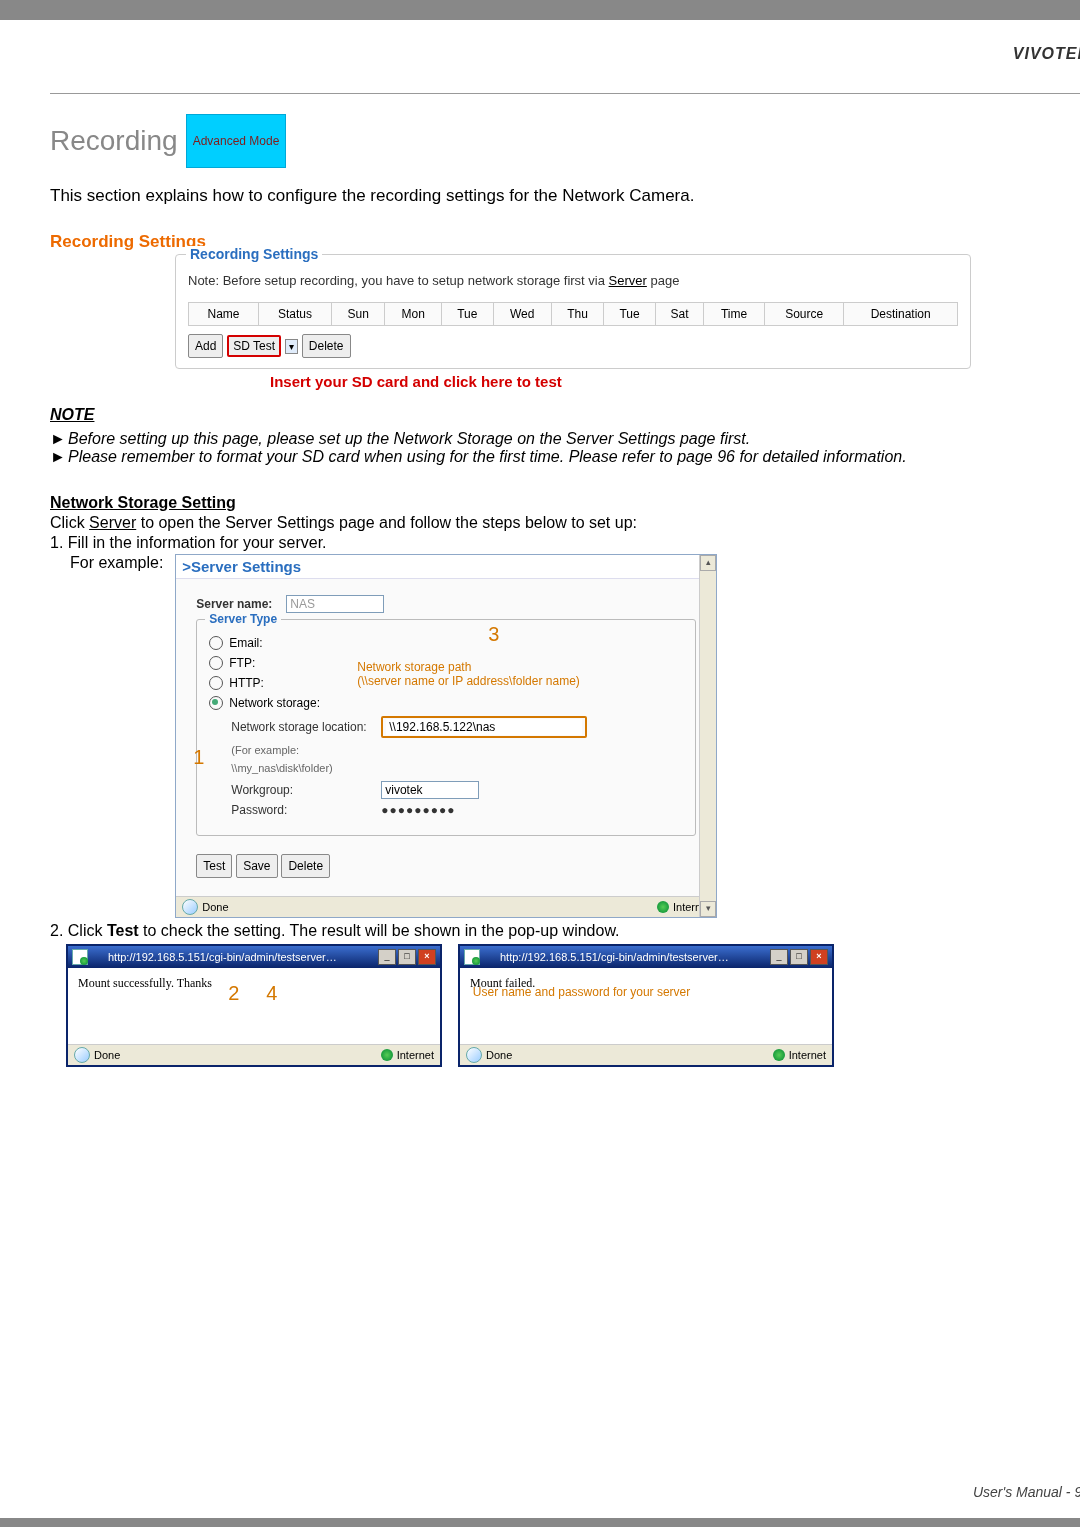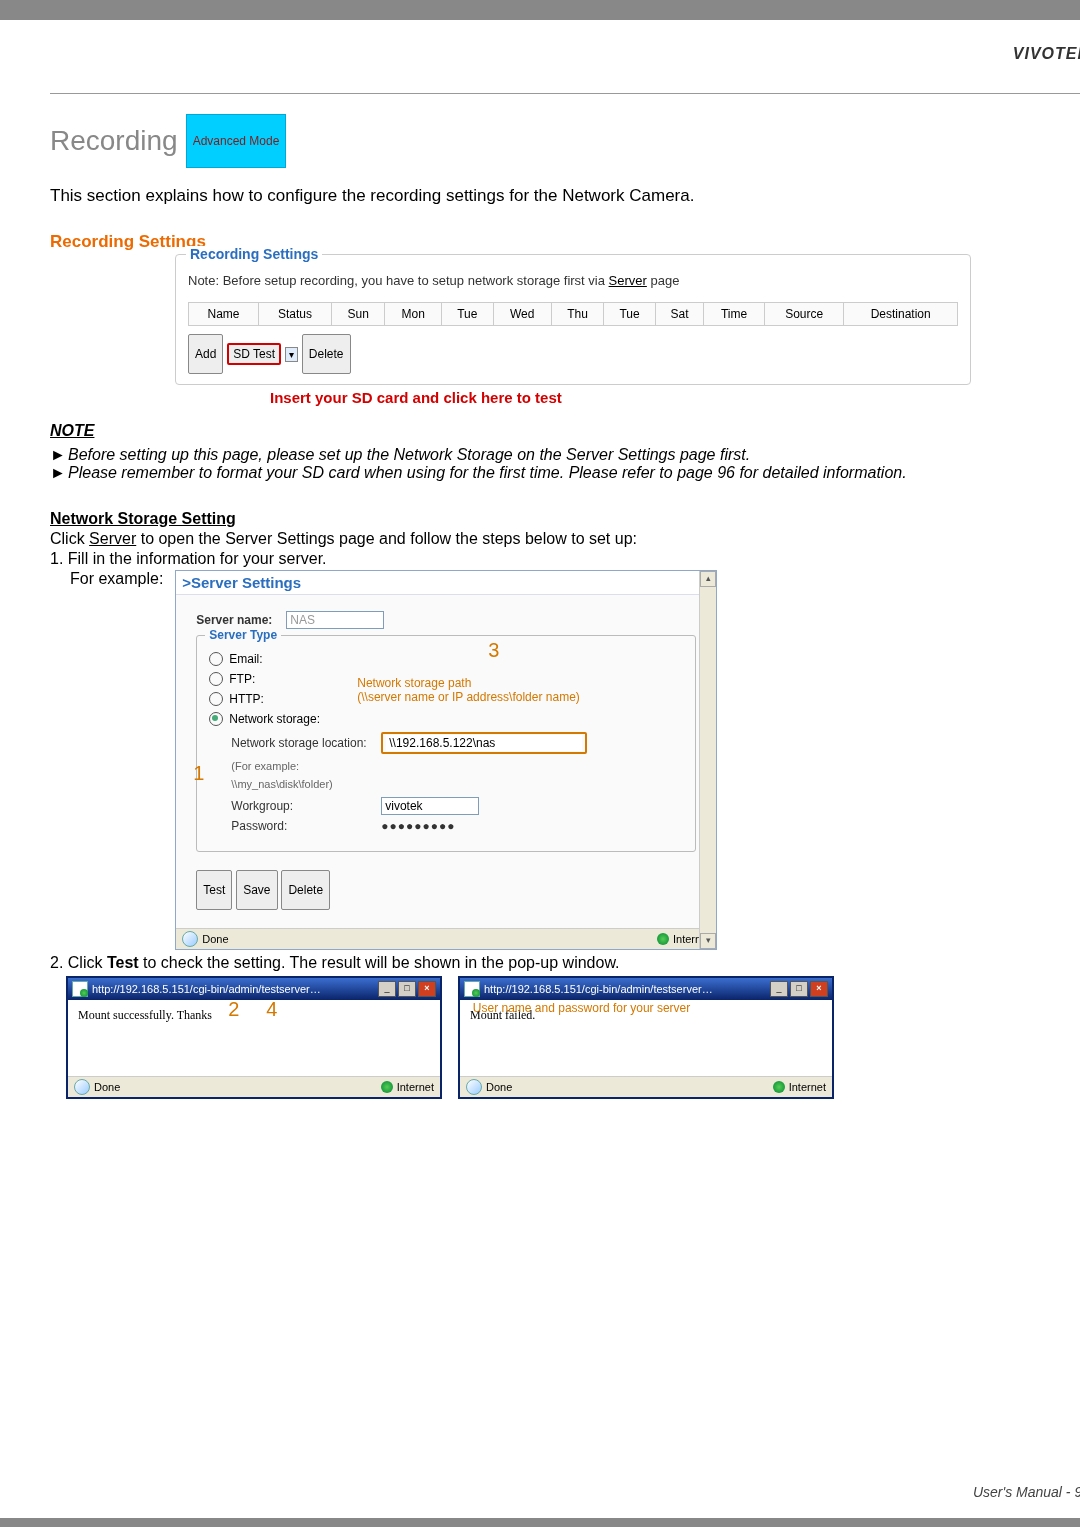--- a/index.html
+++ b/index.html
@@ -11,21 +11,21 @@
 .badge-adv{background:#00cfff;color:#7f1d1d;padding:19px 6px;font-size:12px;border:1px solid #00a8d8}
 .intro{margin:18px 0 26px 0;font-size:17px;color:#000}
 .h2-sub{color:#ed6a00;font-weight:bold;font-size:17px;margin-bottom:2px}
 .rec-panel{border:1px solid #ccc;border-radius:4px;padding:10px 12px;margin-left:125px;width:770px;background:#fff;position:relative}
 .rec-panel-title{color:#2a6ebf;font-weight:bold;position:absolute;top:-9px;left:10px;background:#fff;padding:0 4px;font-size:14px}
 .rec-note{font-size:13px;color:#333;margin:8px 0 14px 0}
 .link{color:#000000;cursor:pointer}
 .rec-table{width:100%;border-collapse:collapse;font-size:12px}
 .rec-table th{border:1px solid #ccc;padding:4px 6px;font-weight:normal;text-align:center;background:#fafafa}
 .btn-row{margin-top:8px}
-.btn{border:1px solid #888;background:#eee;padding:12px 6px;font-size:12px;border-radius:2px;cursor:pointer}
+.btn{border:1px solid #888;background:#eee;padding:4px 6px;font-size:12px;border-radius:2px;cursor:pointer}
 .sd-btn{border:2px solid #d40000;background:#eee;padding:2px 4px;font-size:12px;border-radius:2px;cursor:pointer}
 .dropdown-btn{border:1px solid #888;background:#e0ecfb;padding:1px 3px;font-size:10px;cursor:pointer}
 .caption-red{color:#d40000;font-weight:bold;font-style:normal;margin-left:220px;margin-top:4px;font-size:15px}
 .note-title{font-style:italic;font-weight:bold;text-decoration:underline;font-size:16px;margin-top:16px}
 .note-body{margin-top:6px}
 .note-body p{margin:0;font-style:italic;font-size:16px;text-align:justify}
 .arrow-bullet{display:inline-block;width:18px}
 .h3-ul{font-weight:bold;text-decoration:underline;font-size:16px;margin-top:28px}
 .body-text{font-size:16px;margin-top:2px}
 .example-label{display:inline-block;vertical-align:top;margin-right:8px;font-size:16px}
@@ -51,21 +51,21 @@
 .callout-4{left:90px;top:403px}
 .callout-user{color:#d47800;font-size:12px;position:absolute;right:26px;top:406px}
 .btn-row2{margin-top:18px}
 .status-bar{background:#ece9d8;border-top:1px solid #ccc;font-size:11px;padding:2px 6px;display:flex;justify-content:space-between;align-items:center}
 .status-left{display:flex;align-items:center;gap:4px}
 .ie-icon{width:14px;height:14px;display:inline-block;background:linear-gradient(135deg,#fff,#9cf);border-radius:50%;border:1px solid #6aa}
 .globe-icon{width:12px;height:12px;display:inline-block;background:radial-gradient(circle,#5c5,#083);border-radius:50%}
 .popup-row{display:flex;gap:16px;margin-top:4px;margin-left:16px}
 .popup-win{border:2px solid #0a246a;width:372px;background:#ece9d8;font-family:Tahoma,sans-serif}
 .popup-title{background:linear-gradient(#3b6ecf,#0a246a);color:#fff;display:flex;align-items:center;justify-content:space-between;padding:2px 4px;font-size:11px;height:18px}
-.popup-title-text{display:flex;align-items:center;gap:4px;overflow:hidden;white-space:nowrap}
+.popup-title-text{display:flex;align-items:center;gap:20px;overflow:hidden;white-space:nowrap}
 .win-btns{display:flex;gap:2px}
 .win-btn{width:16px;height:14px;background:#d4d0c8;border:1px solid #555;font-size:9px;text-align:center;line-height:12px;color:#000}
 .win-btn.close{background:#d04020;color:#fff;font-weight:bold}
 .popup-body{background:#fff;padding:8px 10px;height:60px;font-family:'Times New Roman',serif;font-size:12px}
 .footer{position:absolute;bottom:18px;right:50px;font-style:italic;color:#444;font-size:14px}
 .radio-dot{width:12px;height:12px;border:1px solid #555;border-radius:50%;display:inline-block;position:relative}
 .radio-dot.checked:after{content:"";position:absolute;left:2px;top:2px;width:6px;height:6px;background:#4a7;border-radius:50%}
 .app-icon{width:14px;height:14px;display:inline-block;background:#fff;border:1px solid #6aa;position:relative}
 .app-icon:after{content:"";position:absolute;right:-1px;bottom:-1px;width:8px;height:8px;background:radial-gradient(circle,#5c5,#083);border-radius:50%}
 </style>

